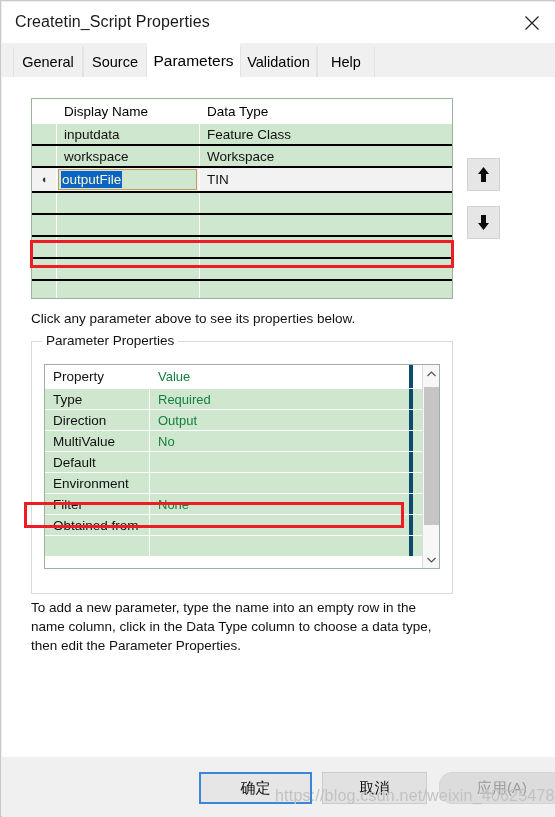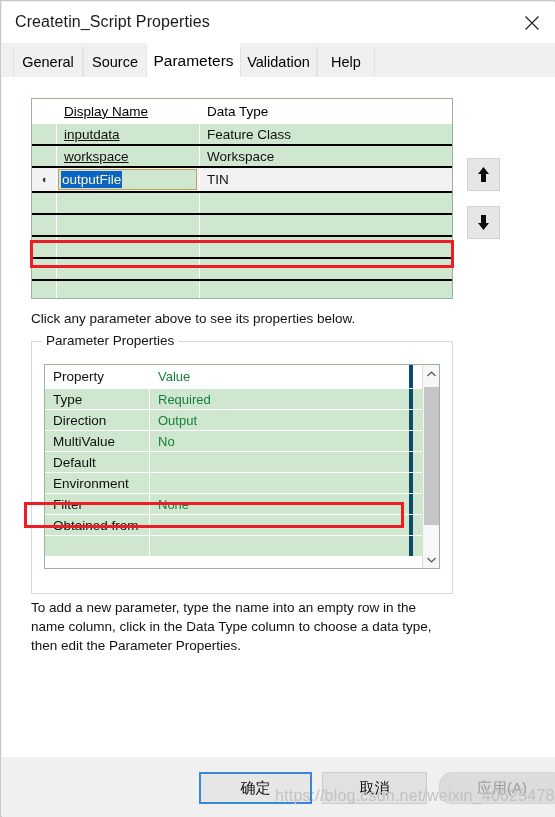--- a/index.html
+++ b/index.html
@@ -122,21 +122,20 @@
     flex: 0 0 143px;
     padding-left: 7px;
     border-right: 1px solid #ffffff;
     display: flex;
     align-items: center;
     font-size: 13.5px;
     color: #111111;
     box-sizing: border-box;
     white-space: nowrap;
     overflow: hidden;
-    text-decoration: underline;
   }
   .pg-type {
     flex: 1 1 auto;
     padding-left: 7px;
     display: flex;
     align-items: center;
     font-size: 13.5px;
     color: #111111;
     box-sizing: border-box;
     white-space: nowrap;

